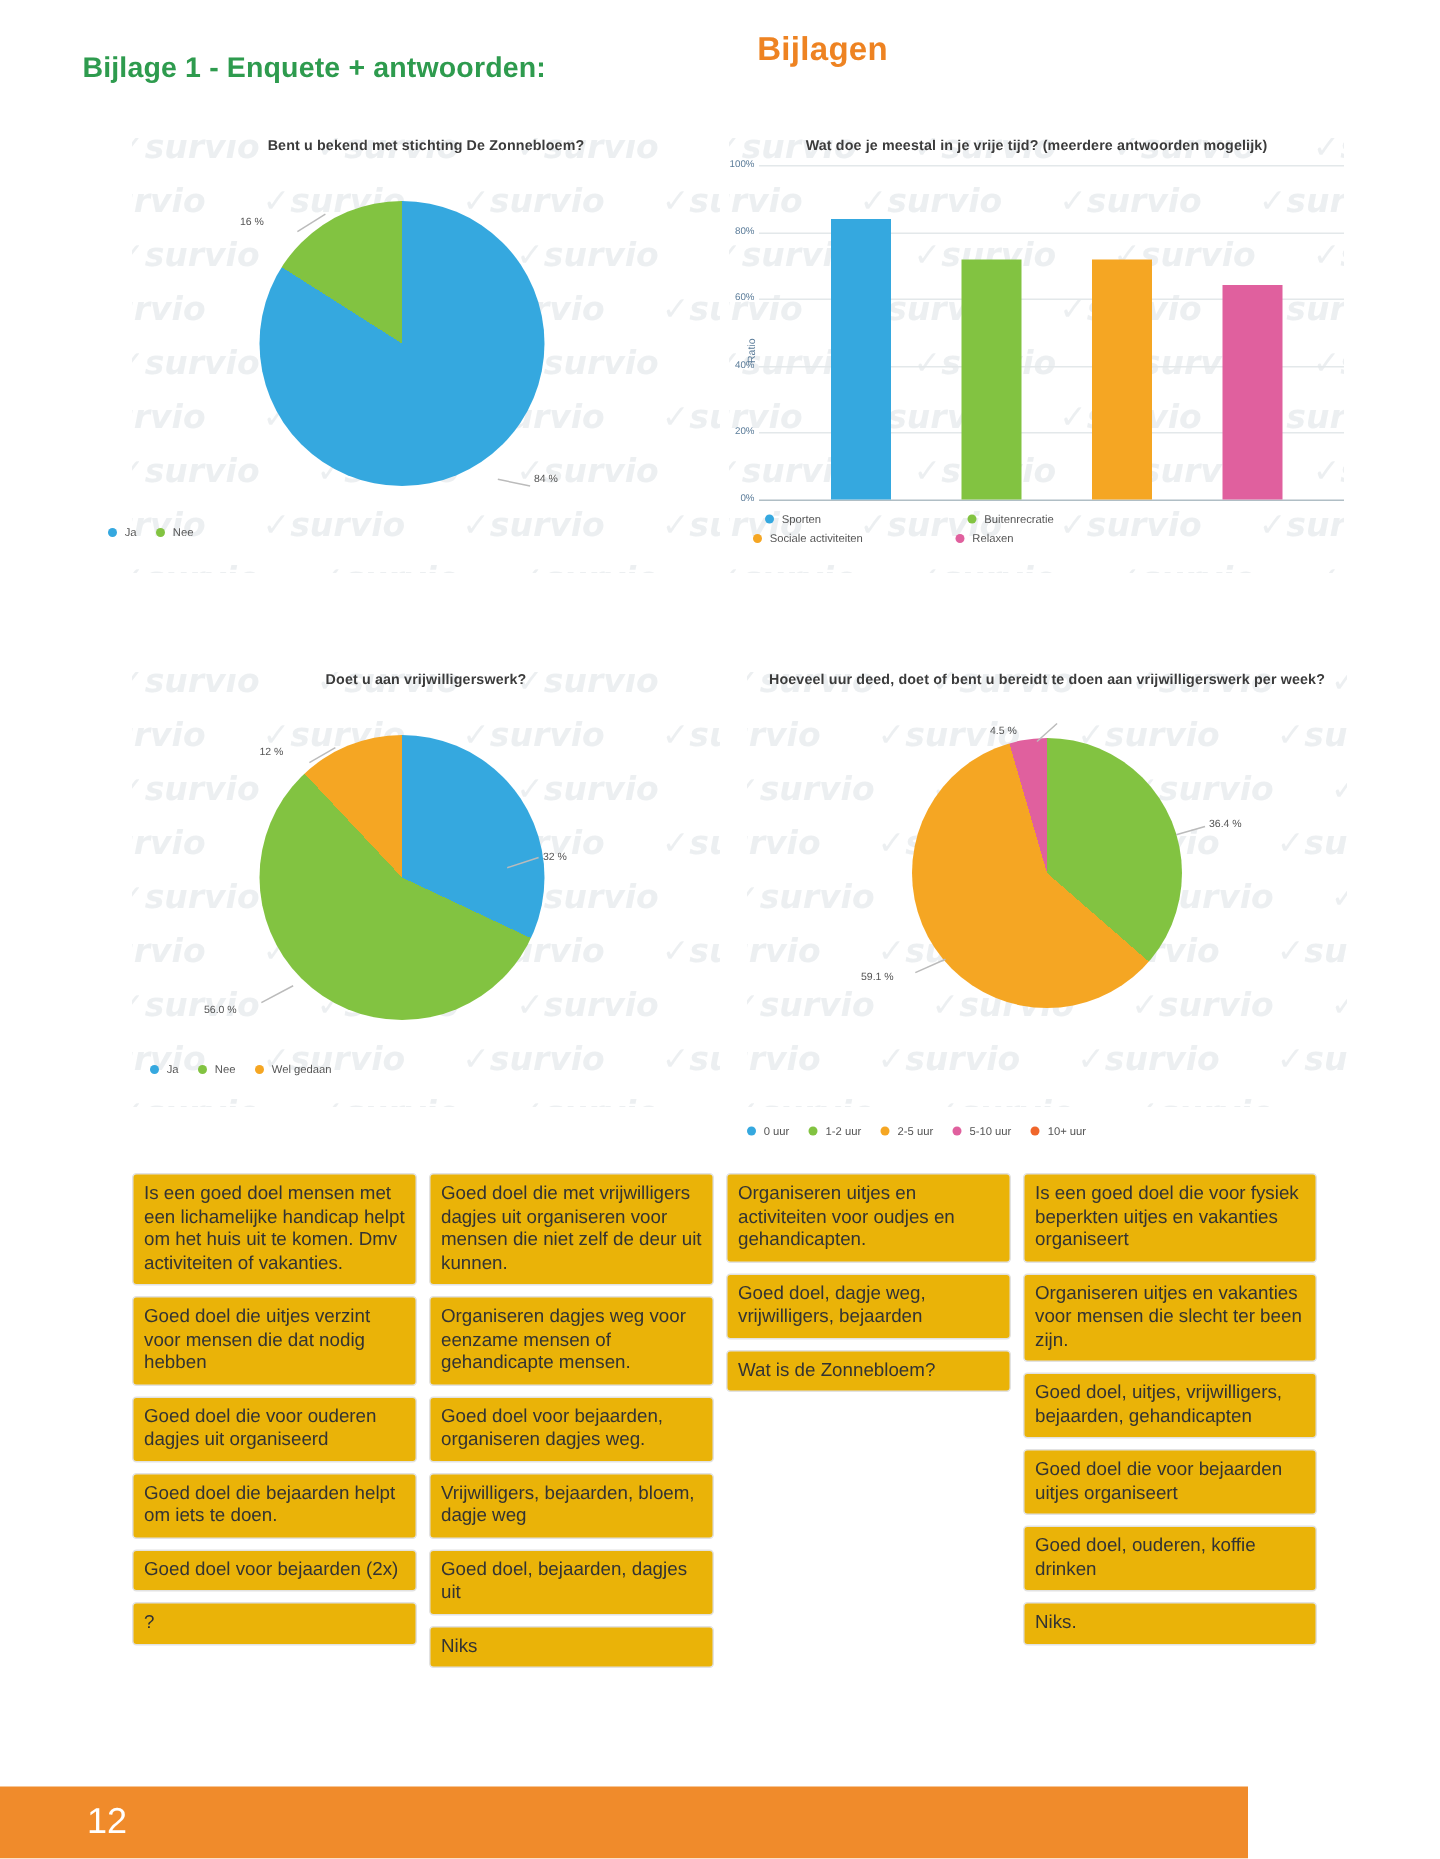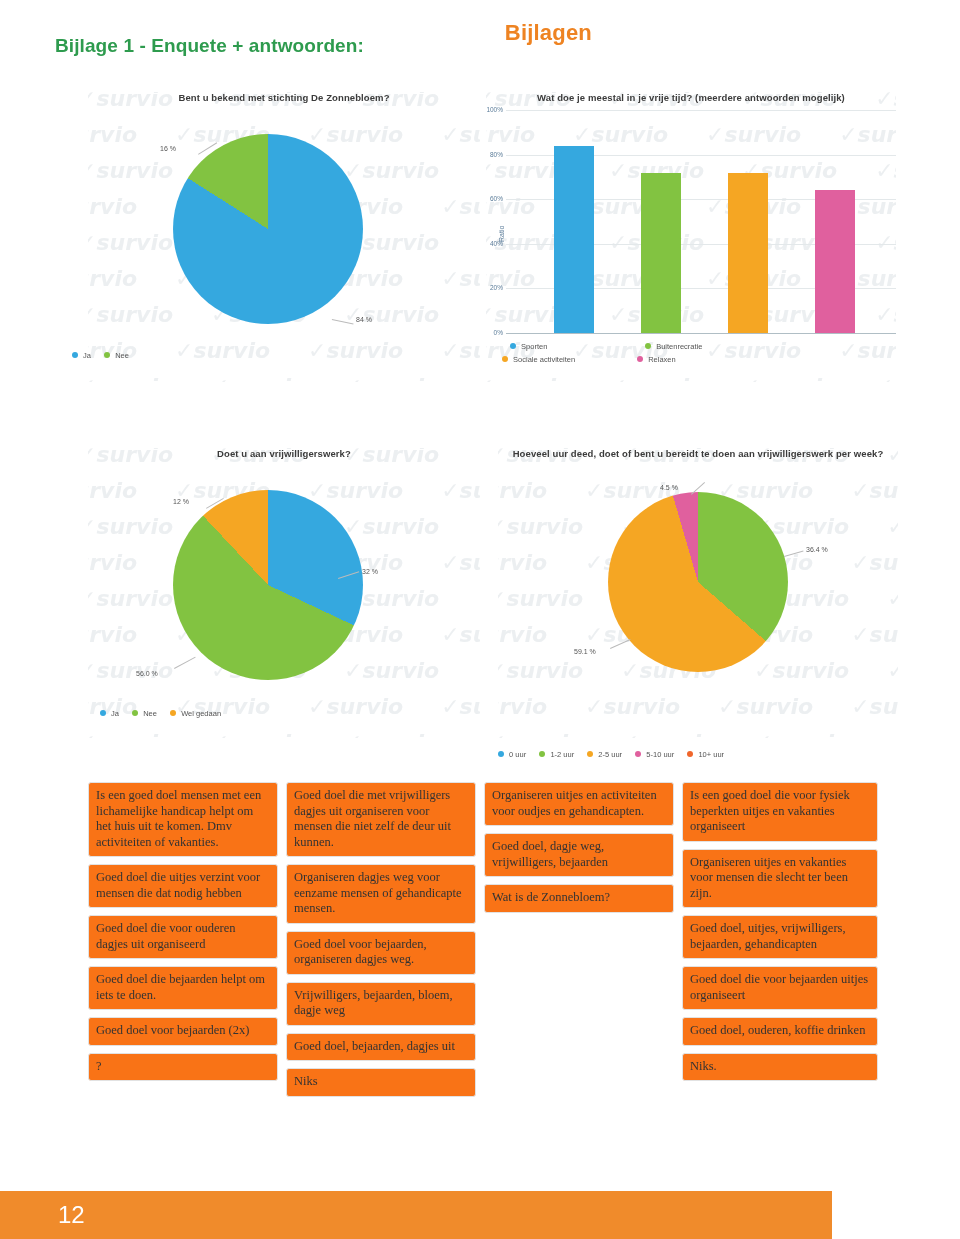--- a/index.html
+++ b/index.html
@@ -56,24 +56,24 @@
   .gl{position:absolute;left:0;height:1px;background:#e3e8ea;width:100%;}
   .ytick{position:absolute;font-size:6.5px;color:#5b7c99;text-align:right;width:26px;}
   .bar{position:absolute;bottom:0;}
   .ylabel{position:absolute;font-size:7px;color:#5b7c99;
           transform:rotate(-90deg);transform-origin:0 0;white-space:nowrap;}
 
   
   .answers{position:absolute;left:88px;top:782px;width:808px;}
   .col{position:absolute;top:0;}
   .abox{
-    background:#f97316;border:1px solid #e2e2e2;border-radius:3px;
+    background:#eab308;border:1px solid #e2e2e2;border-radius:3px;
     padding:5px 7px 6px 7px;margin-bottom:7px;
     font-size:12.5px;line-height:15.5px;color:#333;
-    font-family:Liberation Serif, serif;
+    font-family:Liberation Sans, sans-serif;
   }
 
   
   .footer{position:absolute;left:0;bottom:0;width:832px;height:48px;background:#F08B2B;}
   .pageno{position:absolute;left:58px;top:10px;color:#fff;font-size:24px;}
 </style>
 </head>
 <body>
 
 <div class="page">

